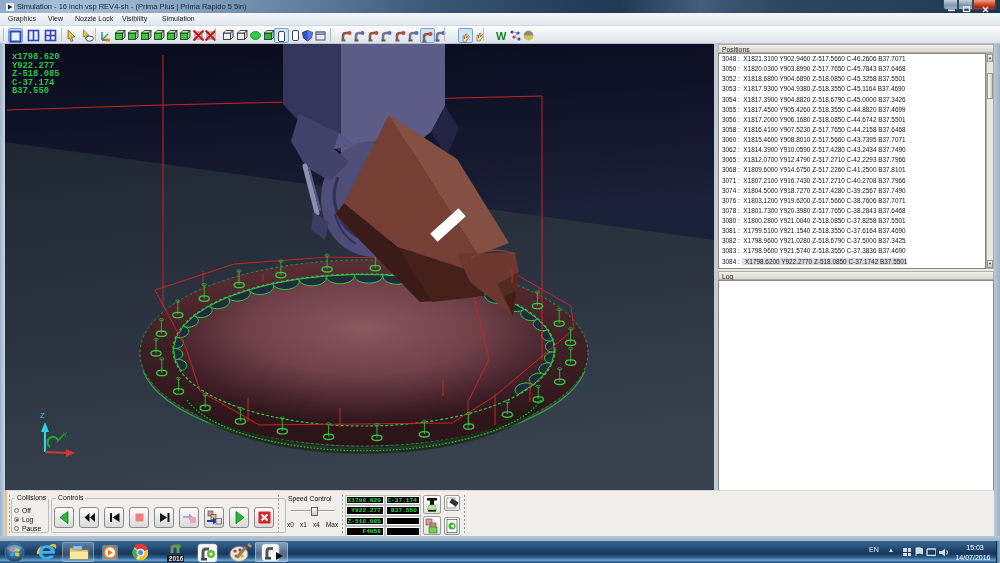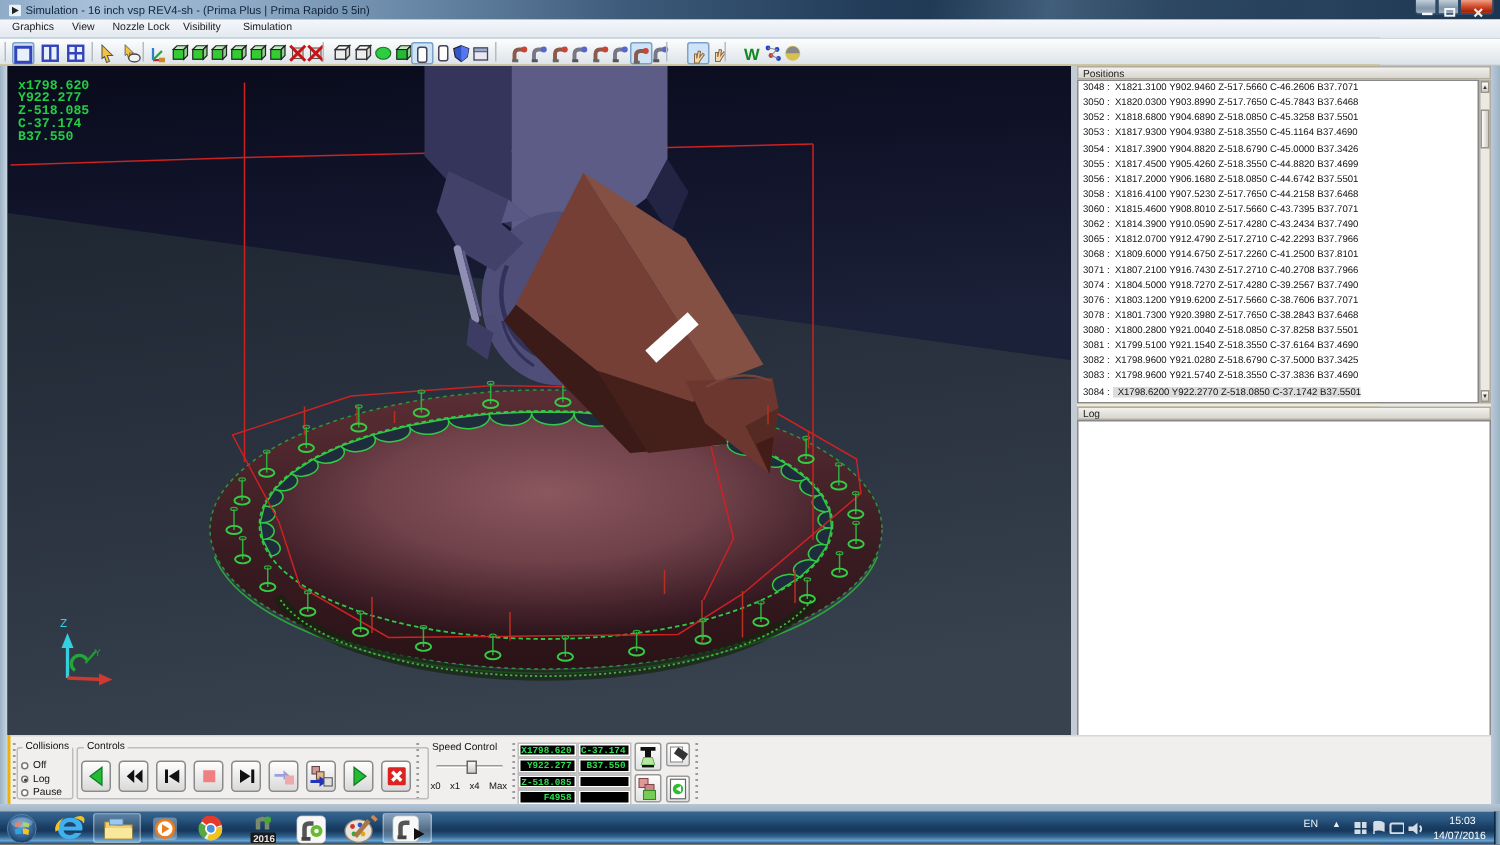--- a/index.html
+++ b/index.html
@@ -1,15 +1,15 @@
 <!DOCTYPE html>
 <html><head><meta charset="utf-8"><style>
 *{margin:0;padding:0;box-sizing:border-box}
 html,body{width:1000px;height:563px;overflow:hidden;font-family:"Liberation Sans",sans-serif}
-#root{position:relative;width:920px;height:563px;background:#eab308}
+#root{position:relative;width:920px;height:563px;background:#fdba74}
 .abs{position:absolute}
 #titlebar{left:0;top:0;width:1000px;height:13px;background:linear-gradient(90deg,#8fabc8 0,#a7c0d8 6%,#96b1cc 14%,#6d8cab 26%,#3d5a7a 42%,#223c59 58%,#1d364f 72%,#28425d 88%,#1c3650 100%)}
 #titletext{position:absolute;left:17px;top:2px;font-size:7.5px;color:#10233a;white-space:nowrap}
 #appico{position:absolute;left:6px;top:2.5px;width:8px;height:8px}
 .wbtn{position:absolute;top:0;height:10px;border:1px solid #2e4a66;border-top:none}
 #menubar{left:0;top:13px;width:1000px;height:13px;background:linear-gradient(#f4f7fa,#e2e9f0);border-bottom:1px solid #cfd7df}
 .menu{position:absolute;top:2px;font-size:7px;color:#1a1a1a}
 #toolbar{left:0;top:26px;width:1000px;height:18px;background:linear-gradient(#fcfdfe,#dde3e9);border-bottom:1px solid #b9c2cb}
 .tbi{position:absolute;top:1.5px;width:14px;height:15px;border-radius:2px}
 .tbi svg{display:block;margin:1px auto}

